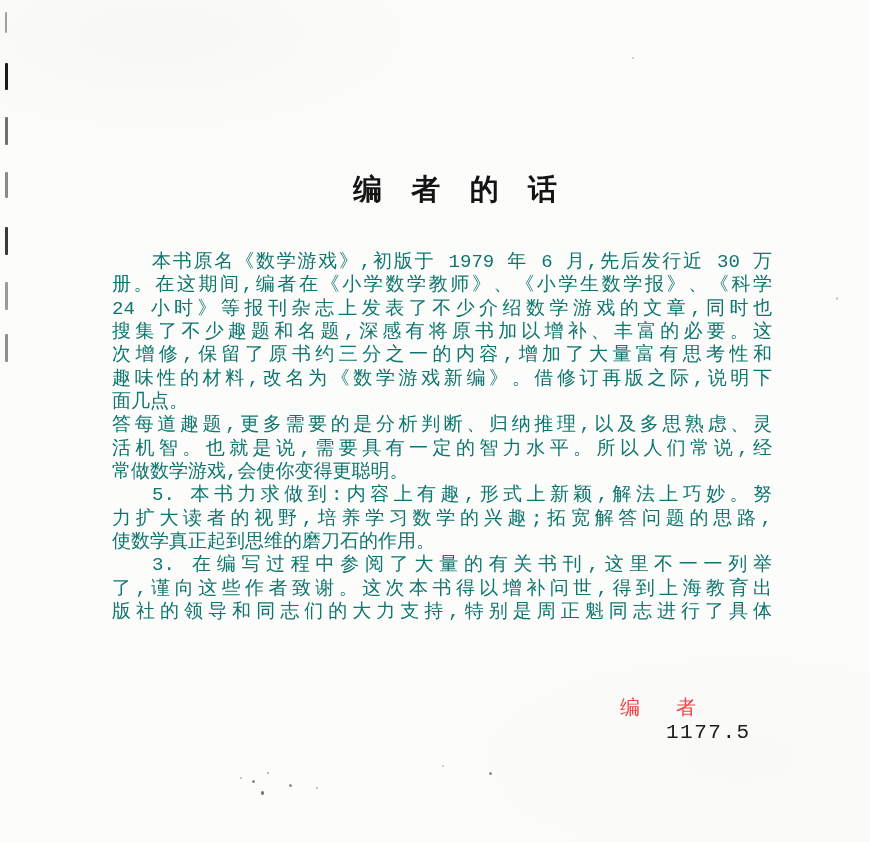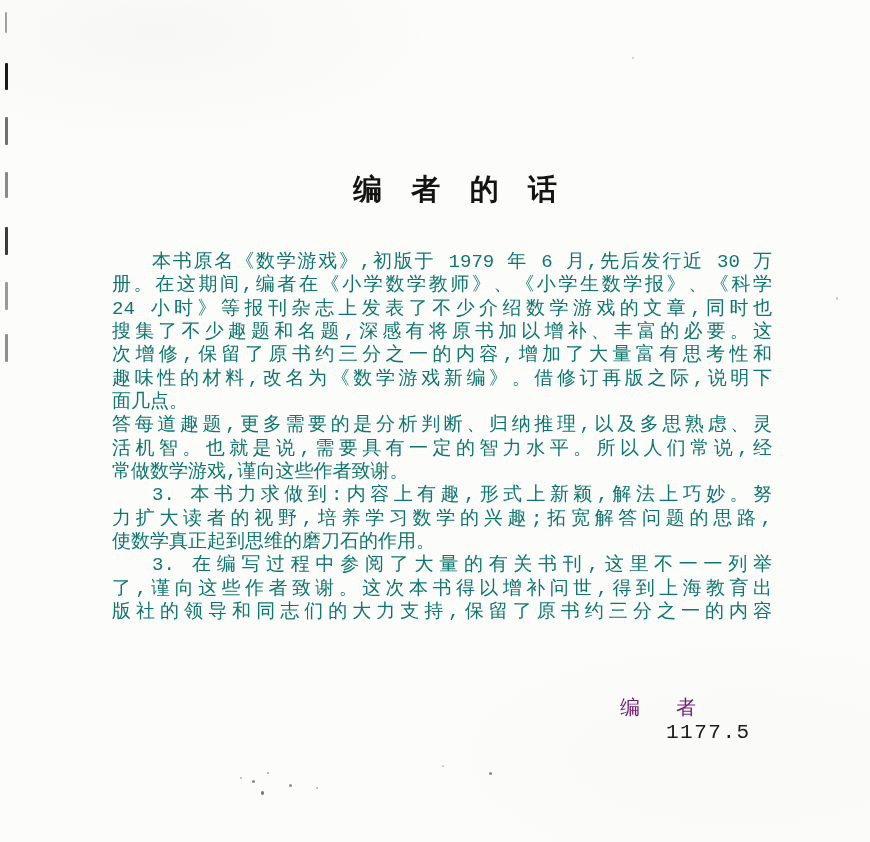--- a/index.html
+++ b/index.html
@@ -57,21 +57,21 @@
   }
   .line.indent { text-indent: 40px; }
   .line.flush  { text-align-last: left; }
   .sig-author {
     position: absolute;
     top: 694px;
     left: 620px;
     font-size: 20px;
     letter-spacing: 12px;
     white-space: pre;
-    color: #701a75;
+    color: #ef4444;
   }
   .sig-date {
     position: absolute;
     top: 721px;
     left: 666px;
     font-size: 21px;
     letter-spacing: 1.5px;
     color: #1d1d1d;
   }
   .speck {
@@ -100,27 +100,27 @@
 
   <div class="line indent">本书原名《数学游戏》,初版于 1979 年 6 月,先后发行近 30 万</div>
       <div class="line">册。在这期间,编者在《小学数学教师》、《小学生数学报》、《科学</div>
       <div class="line">24 小时》等报刊杂志上发表了不少介绍数学游戏的文章,同时也</div>
       <div class="line">搜集了不少趣题和名题,深感有将原书加以增补、丰富的必要。这</div>
       <div class="line">次增修,保留了原书约三分之一的内容,增加了大量富有思考性和</div>
       <div class="line">趣味性的材料,改名为《数学游戏新编》。借修订再版之际,说明下</div>
       <div class="line flush">面几点。</div>
       <div class="line">答每道趣题,更多需要的是分析判断、归纳推理,以及多思熟虑、灵</div>
       <div class="line">活机智。也就是说,需要具有一定的智力水平。所以人们常说,经</div>
-      <div class="line flush">常做数学游戏,谨向这些作者致谢。</div>
-      <div class="line indent">3. 本书力求做到:内容上有趣,形式上新颖,解法上巧妙。努</div>
+      <div class="line flush">常做数学游戏,会使你变得更聪明。</div>
+      <div class="line indent">5. 本书力求做到:内容上有趣,形式上新颖,解法上巧妙。努</div>
       <div class="line">力扩大读者的视野,培养学习数学的兴趣;拓宽解答问题的思路,</div>
       <div class="line flush">使数学真正起到思维的磨刀石的作用。</div>
       <div class="line indent">3. 在编写过程中参阅了大量的有关书刊,这里不一一列举</div>
       <div class="line">了,谨向这些作者致谢。这次本书得以增补问世,得到上海教育出</div>
-      <div class="line">版社的领导和同志们的大力支持,保留了原书约三分之一的内容</div>
+      <div class="line">版社的领导和同志们的大力支持,特别是周正魁同志进行了具体</div>
     </div>
 
   <div class="sig-author">编 者</div>
   <div class="sig-date">1177.5</div>
 
   <div>
     <div class="speck" style="left:240px; top:777px; width:2px; height:2px; background:#b5b5b5;"></div>
     <div class="speck" style="left:252px; top:780px; width:3px; height:3px; background:#8a8a8a;"></div>
     <div class="speck" style="left:261px; top:791px; width:3px; height:4px; background:#6f6f6f;"></div>
     <div class="speck" style="left:267px; top:772px; width:2px; height:2px; background:#a5a5a5;"></div>

